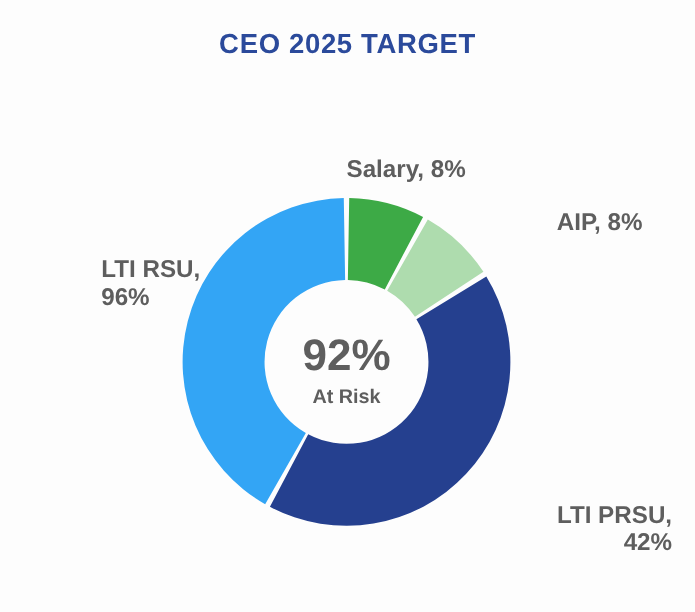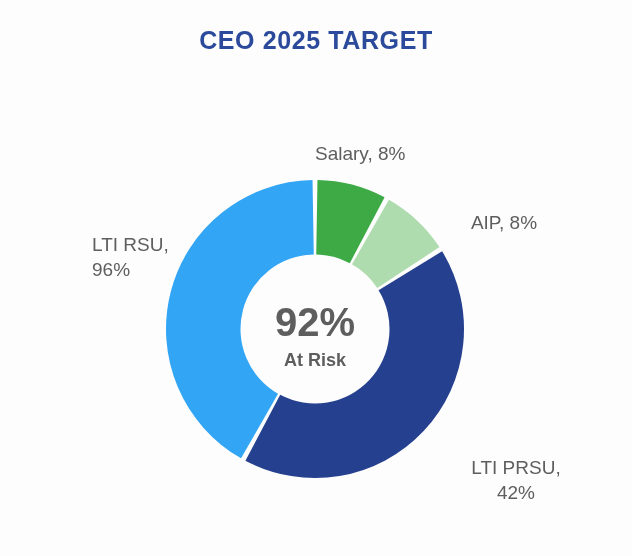--- a/index.html
+++ b/index.html
@@ -50,48 +50,48 @@
   }
   .center-caption {
     font-family: "Liberation Sans", sans-serif;
     font-weight: bold;
     font-size: 18px;
     fill: #5e5e5e;
   }
   .slice-label {
     position: absolute;
     color: #5e5e5e;
-    font-weight: normal;
-    font-size: 19px;
+    font-weight: bold;
+    font-size: 22px;
     line-height: 25px;
     white-space: pre-line;
   }
   .label-salary {
     left: 315px;
     top: 141px;
     width: 180px;
     text-align: left;
   }
   .label-aip {
     left: 424px;
-    top: 210px;
+    top: 189px;
     width: 160px;
-    text-align: center;
+    text-align: right;
   }
   .label-lti-rsu {
     left: 92px;
     top: 232px;
     width: 150px;
     text-align: left;
   }
   .label-lti-prsu {
     left: 421px;
     top: 455px;
     width: 190px;
-    text-align: center;
+    text-align: right;
   }
 </style>
 </head>
 <body>
 
 <div id="chart-root">
 
   <div class="chart-title">
     <span>CEO 2025 TARGET</span>
   </div>

